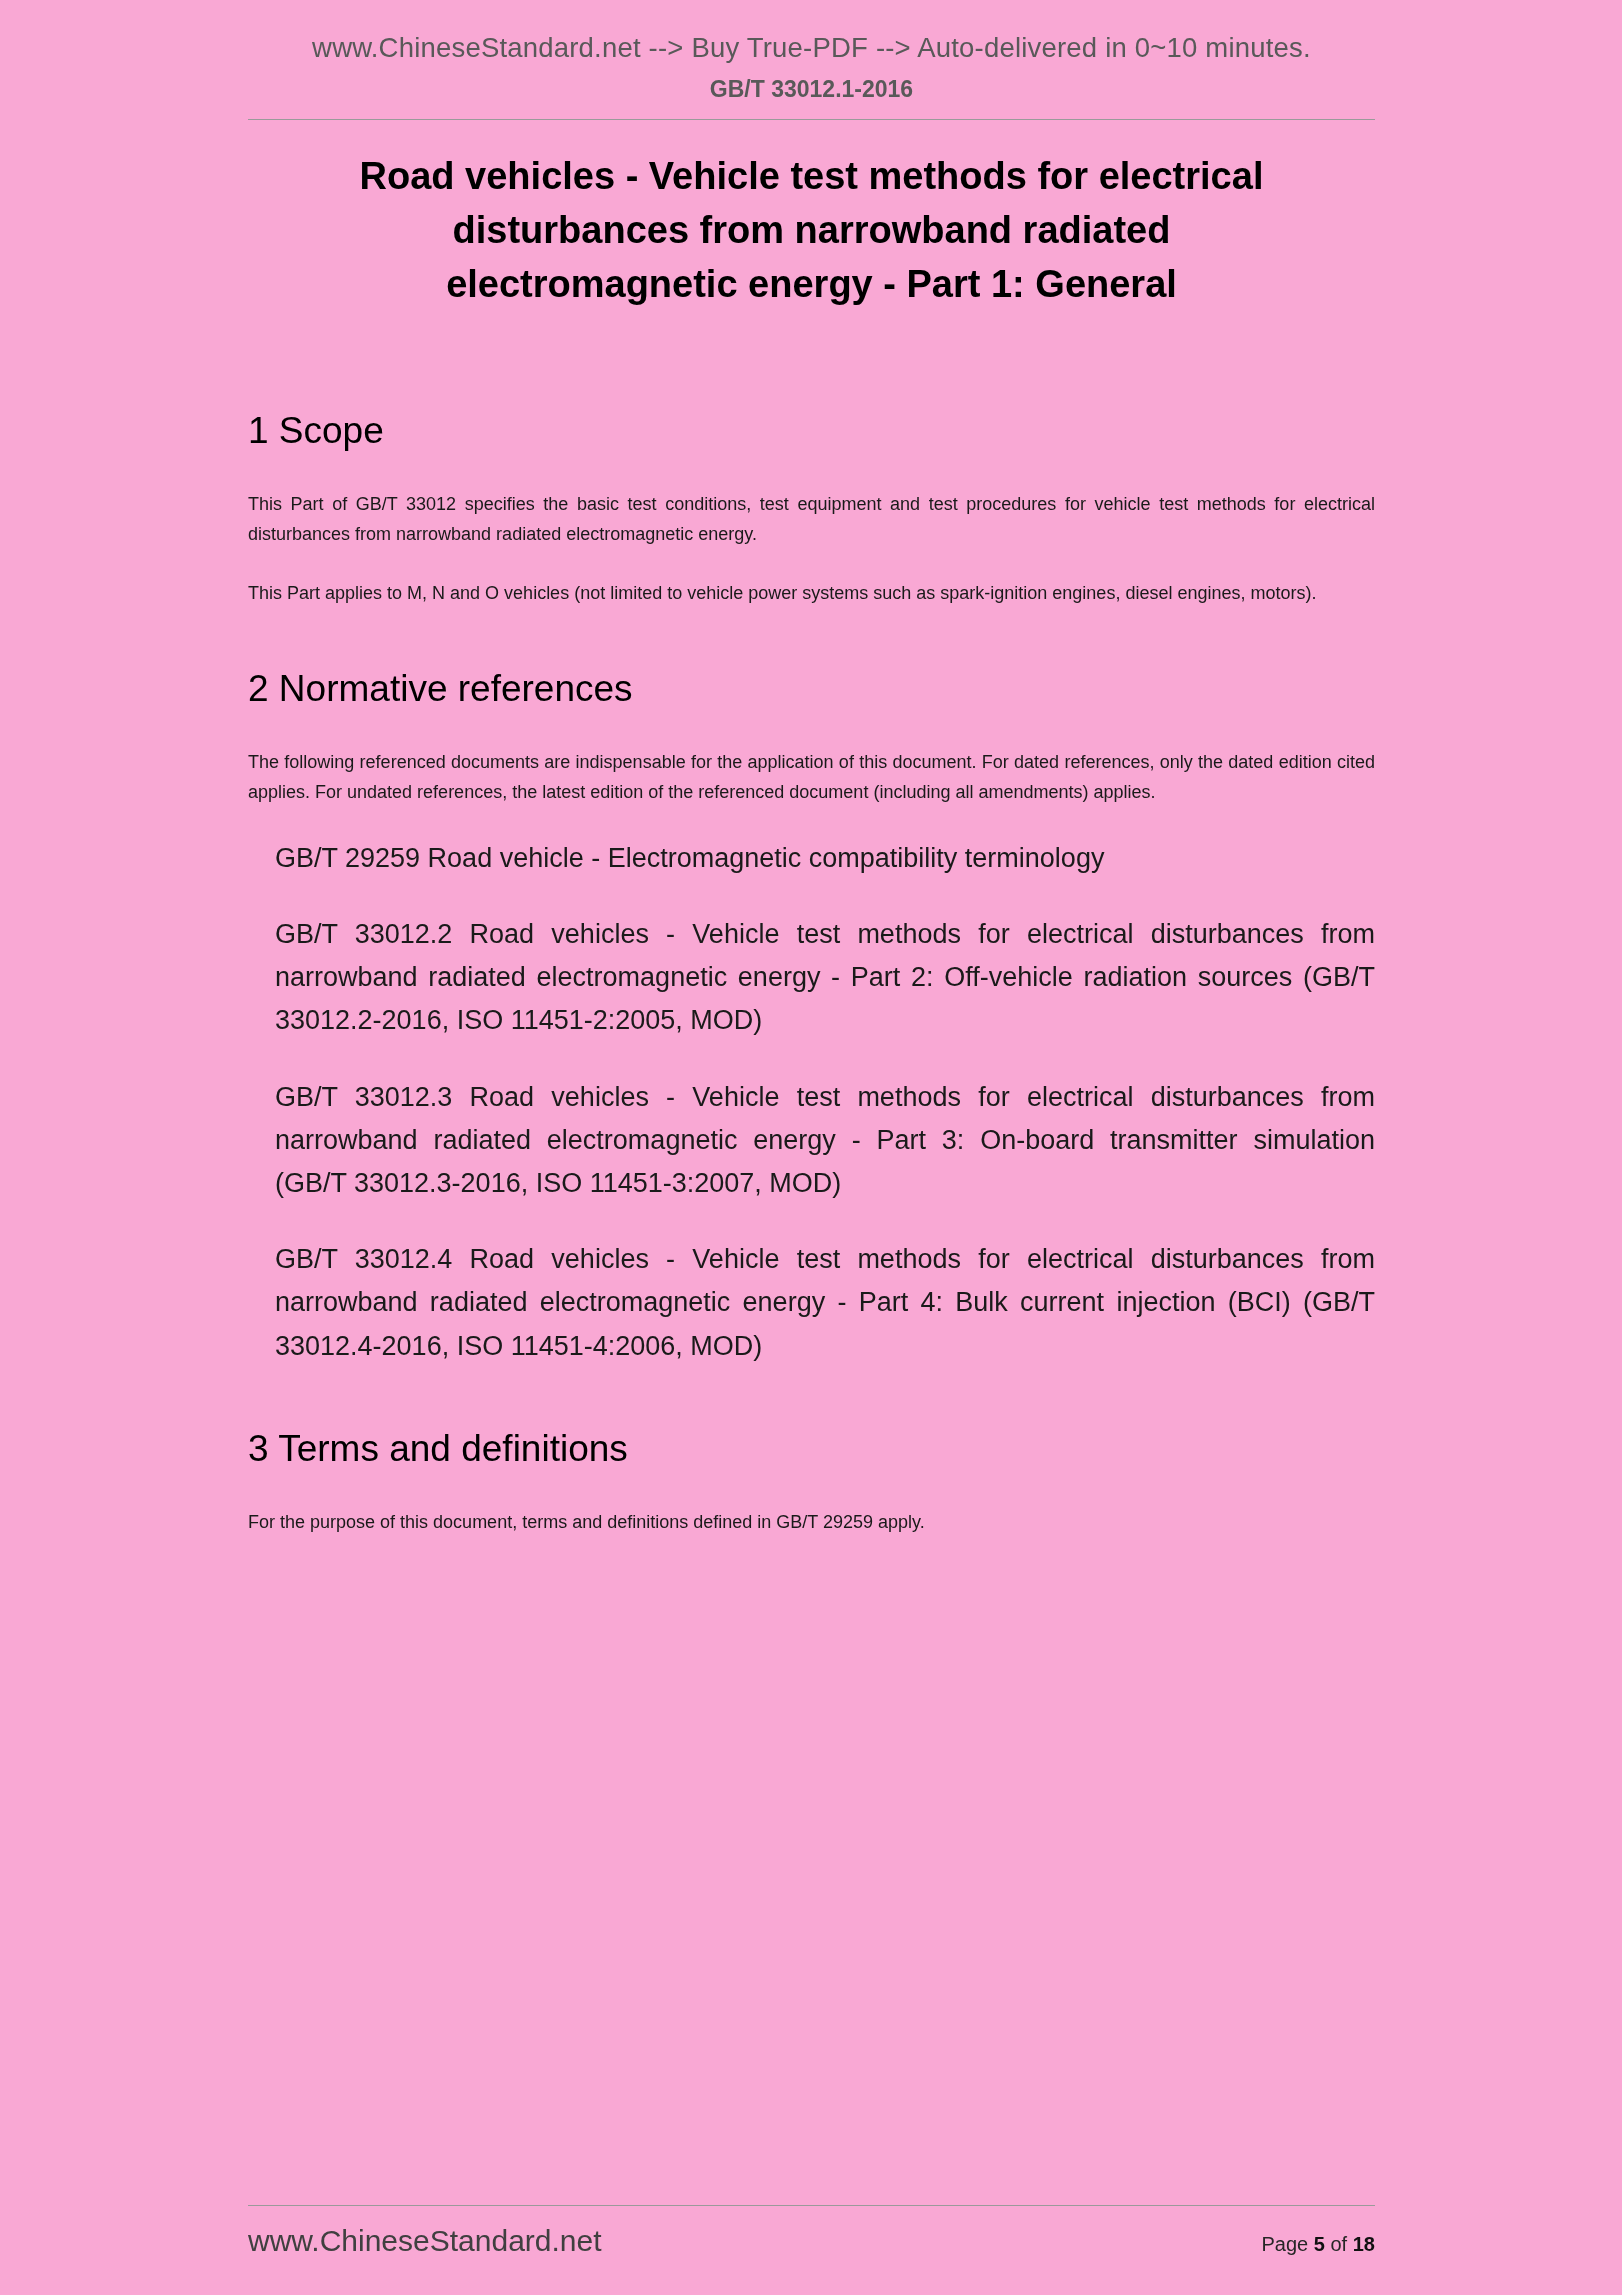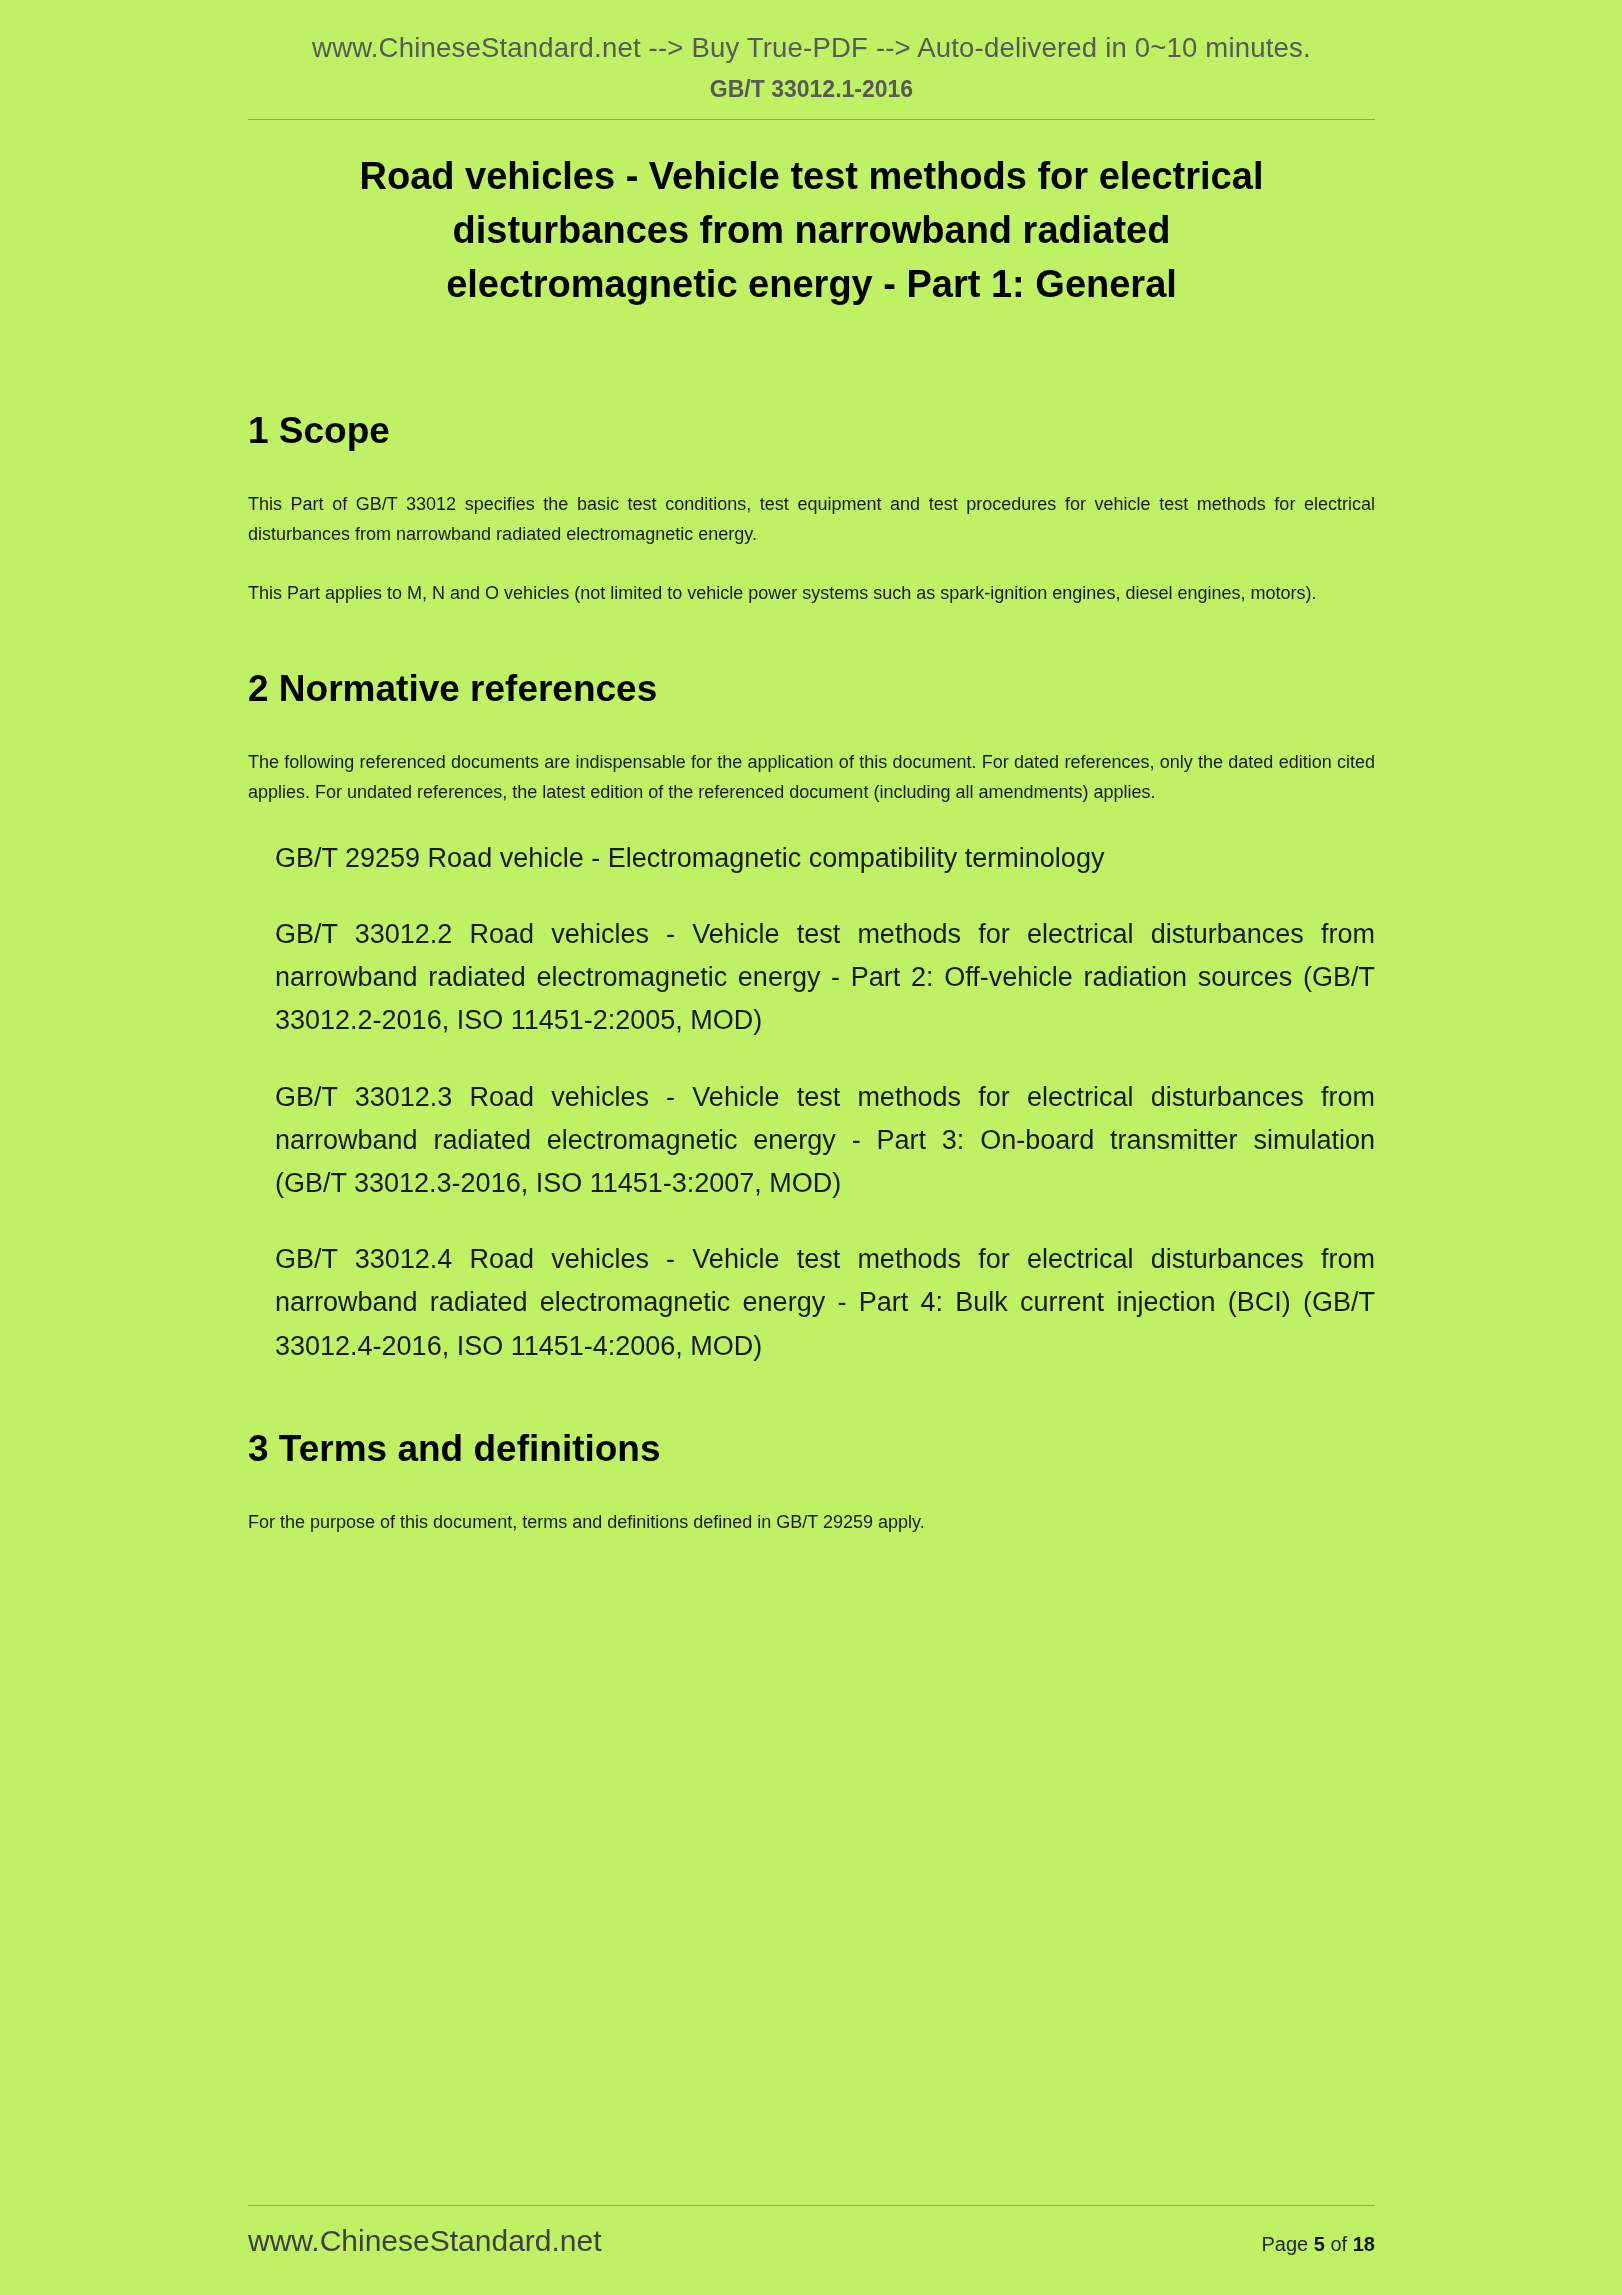--- a/index.html
+++ b/index.html
@@ -6,21 +6,21 @@
   html, body { background: #ffffff; }
   body {
     font-family: "Liberation Sans", sans-serif;
     color: #1a1a1a;
     width: 1623px;
   }
   .page {
     position: relative;
     width: 1623px;
     height: 2295px;
-    background: #bef264;
+    background: #f9a8d4;
     overflow: hidden;
   }
   .content-col {
     width: 1127px;
     margin: 0 auto;
   }
 
   
   .page-header { padding-top: 32px; text-align: center; }
   .promo {
@@ -48,21 +48,21 @@
     font-weight: bold;
     color: #000000;
     line-height: 1.42;
   }
   .title-line { display: block; }
 
   
   section { display: block; }
   .section-heading {
     font-size: 37px;
-    font-weight: bold;
+    font-weight: normal;
     color: #000000;
     margin-top: 60px;
     margin-bottom: 38px;
   }
   .body-par {
     font-size: 18px;
     line-height: 1.63;
     text-align: justify;
     color: #1a1a1a;
     margin-bottom: 30px;

